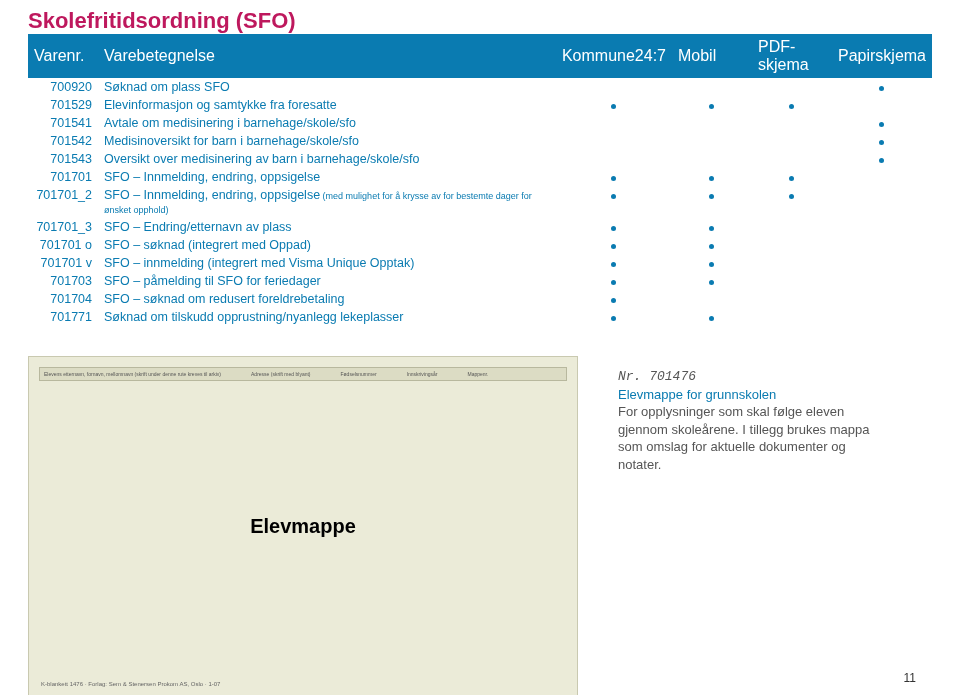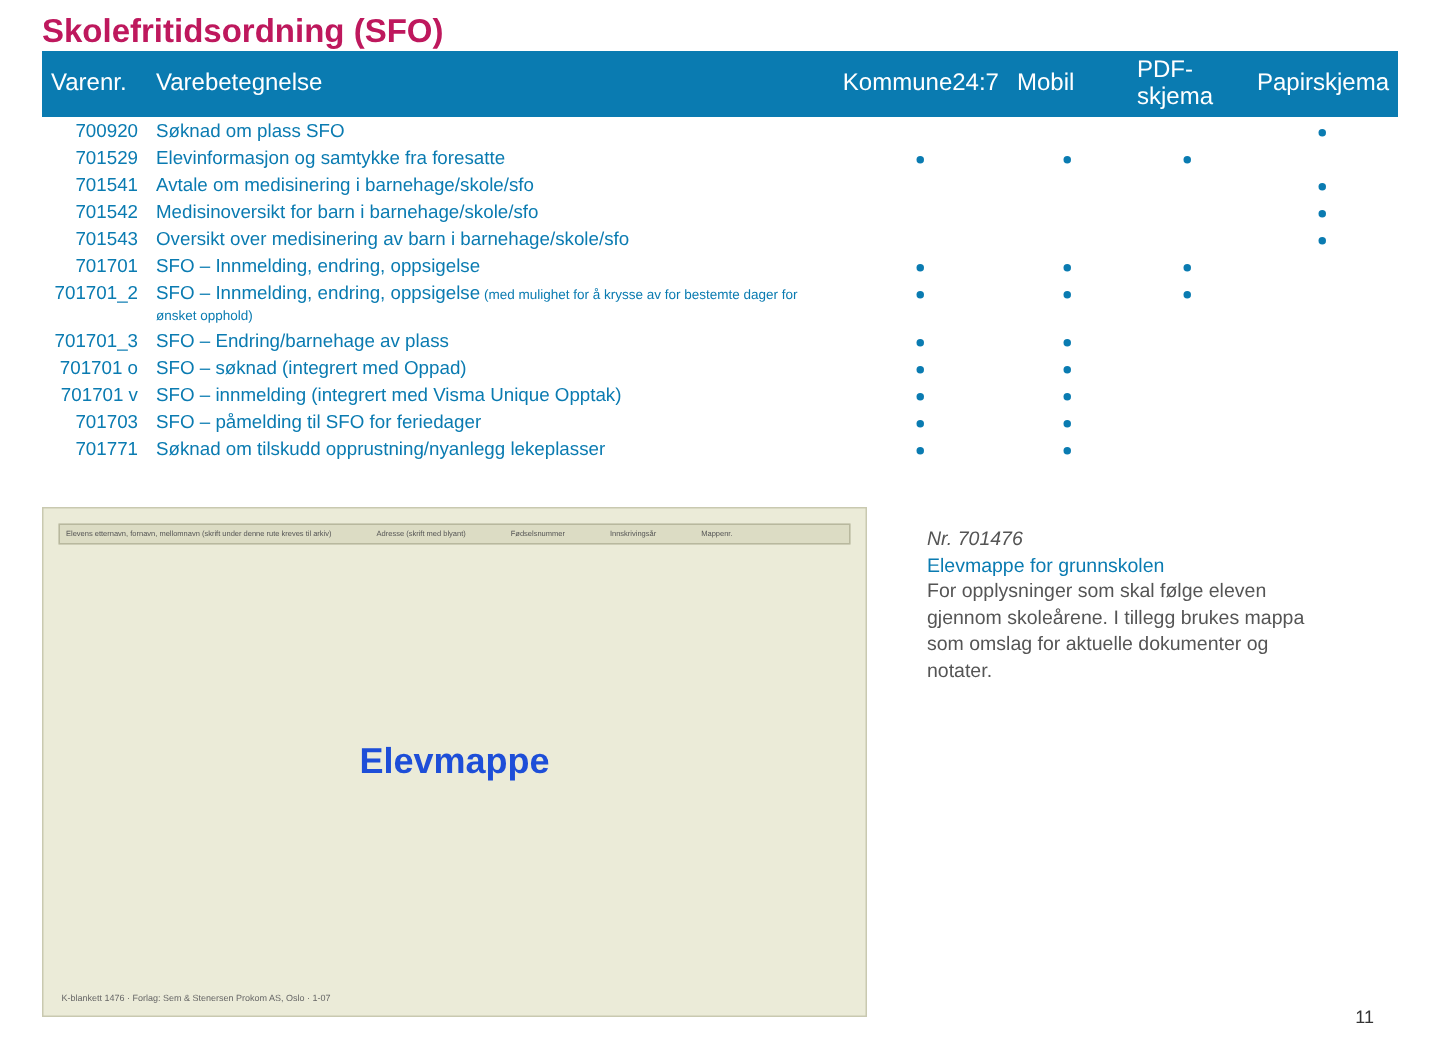--- a/index.html
+++ b/index.html
@@ -74,38 +74,38 @@
     border: 1px solid #b8b89e;
     display: flex;
     align-items: center;
     font-size: 5px;
     color: #555;
     padding: 0 4px;
     gap: 30px;
   }
   .folder-card .top-strip span { white-space: nowrap; }
   .folder-card .center-label {
-    color: #1d4ed8;
-    font-size: 24px;
+    color: #000000;
+    font-size: 20px;
     font-weight: 700;
   }
   .folder-card .footer-note {
     position: absolute;
     bottom: 8px; left: 12px;
     font-size: 6px;
     color: #666;
   }
   .side-text {
     padding-top: 12px;
     font-size: 13px;
     color: #555;
     line-height: 1.35;
     max-width: 260px;
   }
-  .side-text .prodnum { font-style: italic; color: #555; }
+  .side-text .prodnum { font-style: italic; color: #555; font-family: Liberation Mono, monospace; }
   .side-text .prodtitle { color: #0a7bb1; font-weight: 400; }
   .page-num {
     position: absolute;
     bottom: 10px;
     right: 44px;
     font-size: 12px;
     color: #333;
     text-align: right;
   }
 </style>
@@ -177,21 +177,21 @@
       <tr>
         <td class="num">701701_2</td>
         <td class="name">SFO – Innmelding, endring, oppsigelse<span class="note"> (med mulighet for å krysse av for bestemte dager for ønsket opphold)</span></td>
         <td class="dot"><span></span></td>
         <td class="dot"><span></span></td>
         <td class="dot"><span></span></td>
         <td class="dot"></td>
       </tr>
       <tr>
         <td class="num">701701_3</td>
-        <td class="name">SFO – Endring/barnehage av plass</td>
+        <td class="name">SFO – Endring/etternavn av plass</td>
         <td class="dot"><span></span></td>
         <td class="dot"><span></span></td>
         <td class="dot"></td>
         <td class="dot"></td>
       </tr>
       <tr>
         <td class="num">701701 o</td>
         <td class="name">SFO – søknad (integrert med Oppad)</td>
         <td class="dot"><span></span></td>
         <td class="dot"><span></span></td>
@@ -204,20 +204,28 @@
         <td class="dot"><span></span></td>
         <td class="dot"><span></span></td>
         <td class="dot"></td>
         <td class="dot"></td>
       </tr>
       <tr>
         <td class="num">701703</td>
         <td class="name">SFO – påmelding til SFO for feriedager</td>
         <td class="dot"><span></span></td>
         <td class="dot"><span></span></td>
+        <td class="dot"></td>
+        <td class="dot"></td>
+      </tr>
+      <tr>
+        <td class="num">701704</td>
+        <td class="name">SFO – søknad om redusert foreldrebetaling</td>
+        <td class="dot"><span></span></td>
+        <td class="dot"></td>
         <td class="dot"></td>
         <td class="dot"></td>
       </tr>
       <tr>
         <td class="num">701771</td>
         <td class="name">Søknad om tilskudd opprustning/nyanlegg lekeplasser</td>
         <td class="dot"><span></span></td>
         <td class="dot"><span></span></td>
         <td class="dot"></td>
         <td class="dot"></td>

